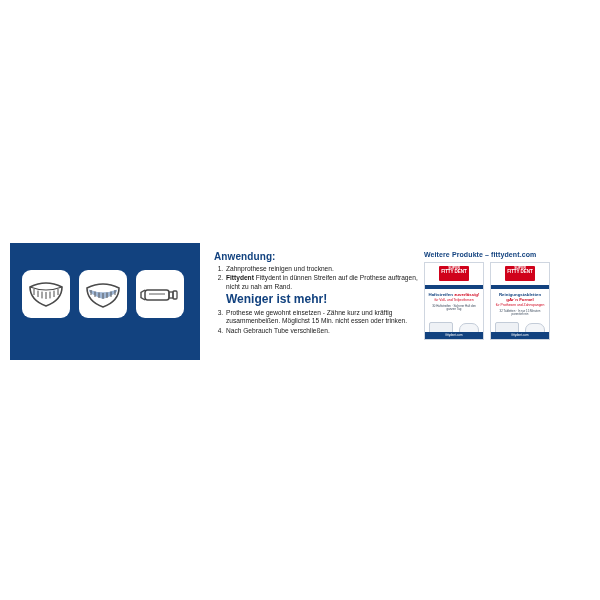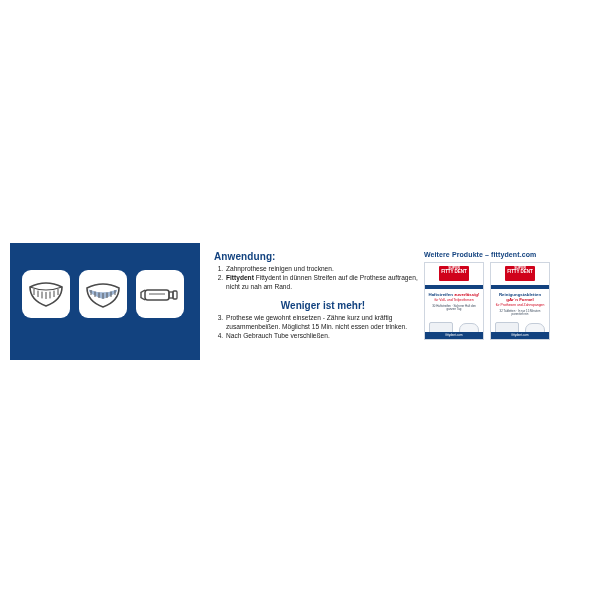--- a/index.html
+++ b/index.html
@@ -85,24 +85,23 @@
     line-height: 1.28;
   }
   ol.steps > li {
     margin-bottom: 1px;
     padding-left: 1px;
   }
   .b { font-weight: bold; }
   .emph {
     color: #12427f;
     font-weight: bold;
-    font-size: 10px;
+    font-size: 12px;
     display: block;
-    margin: 9px 0 1px 0;
-    text-align: center;
+    margin: 1px 0 1px 0;
   }
 
   
   #other-products {
     position: relative;
     width: 150px;
     padding: 8px 0 0 4px;
     box-sizing: border-box;
   }
   #other-products .heading { font-size: 7px; margin-bottom: 4px; }

